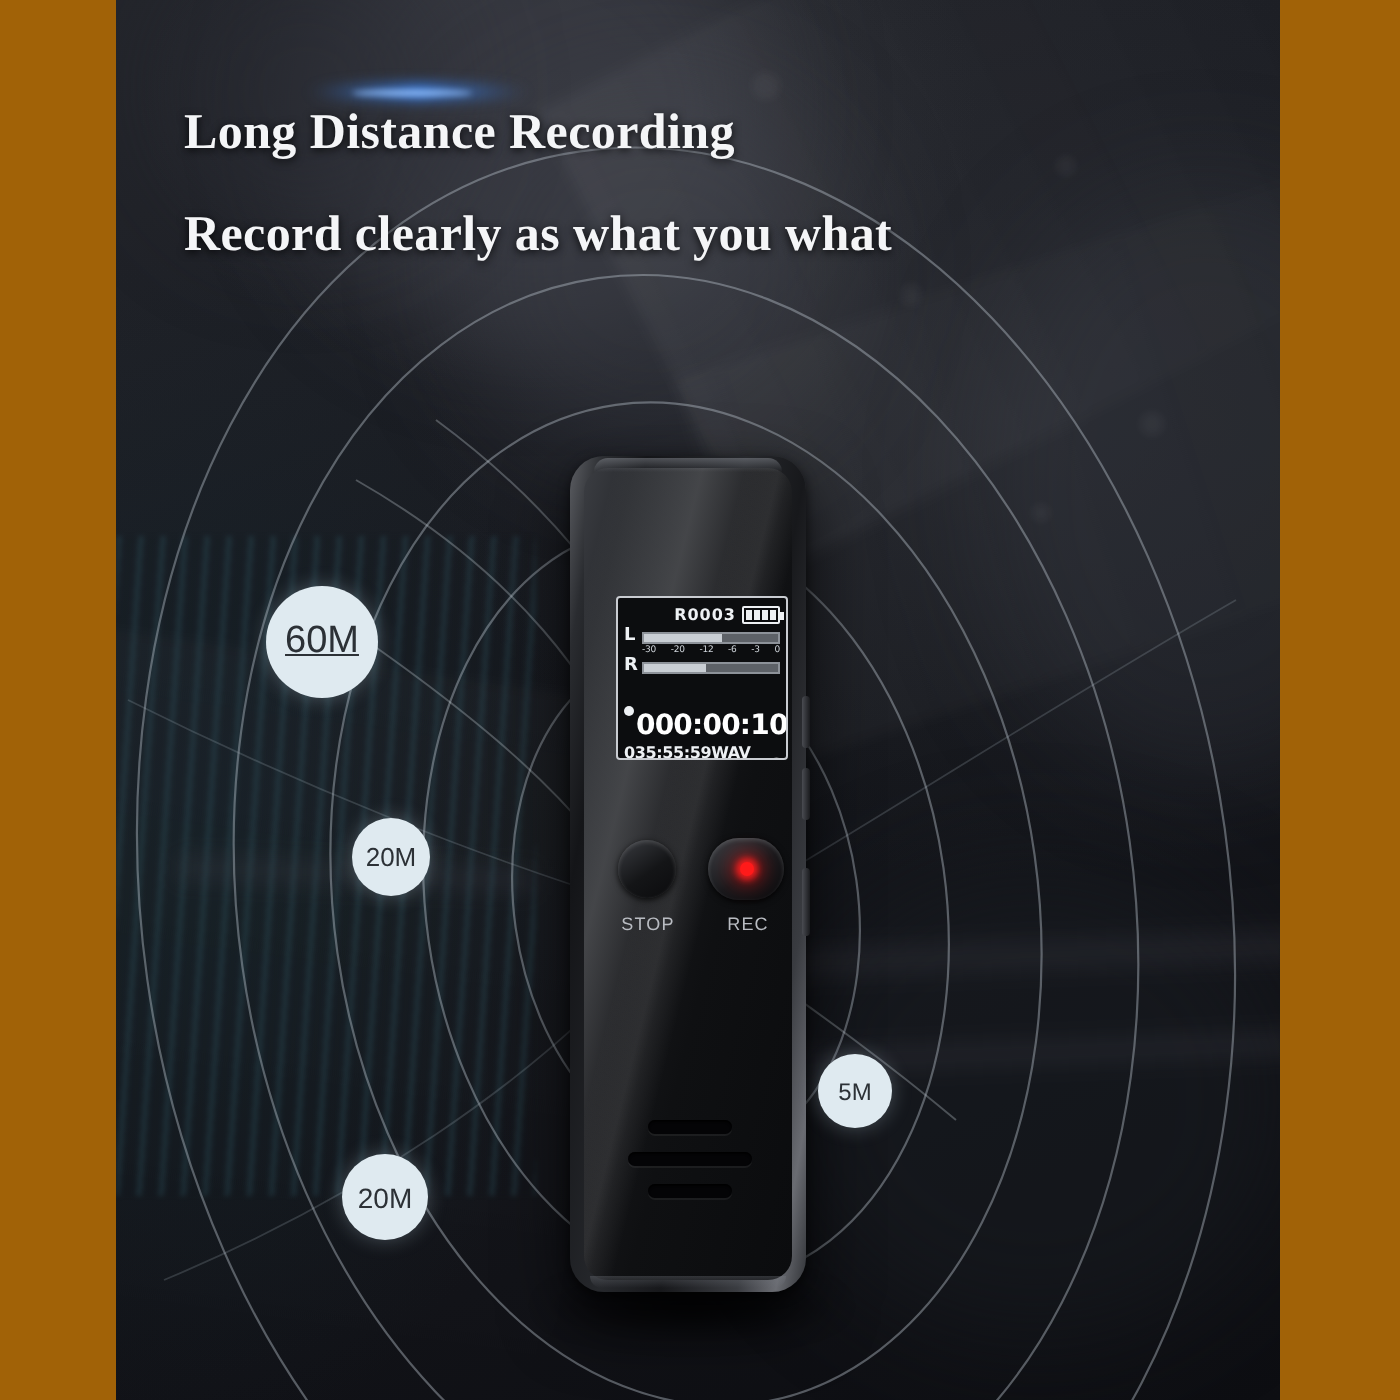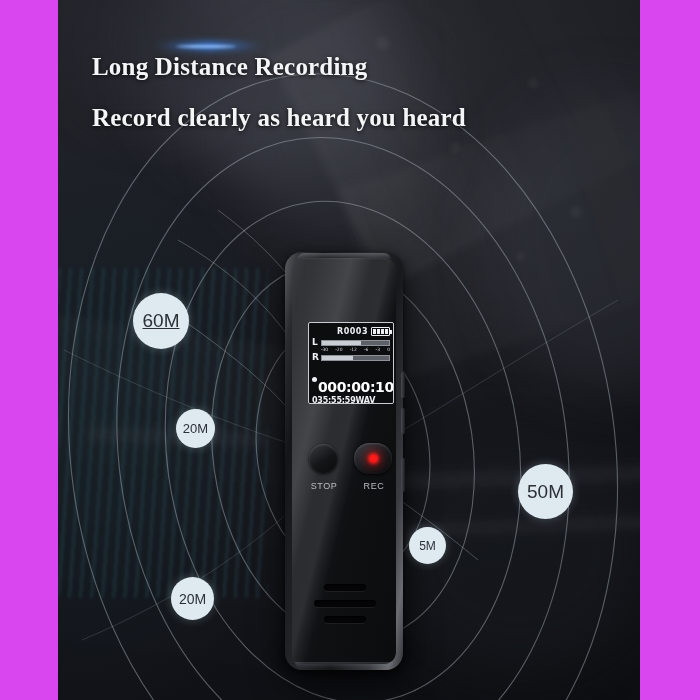--- a/index.html
+++ b/index.html
@@ -4,21 +4,21 @@
 <style>
   html, body {
     margin: 0;
     padding: 0;
     background: #ffffff;
   }
   #stage {
     position: relative;
     width: 700px;
     height: 700px;
-    background: #d946ef;
+    background: #a16207;
     overflow: hidden;
     font-family: "Liberation Sans", sans-serif;
   }
 
   
   #backdrop {
     position: absolute;
     left: 58px;
     top: 0px;
     width: 582px;
@@ -155,21 +155,21 @@
   #bubble-60m { left: 133px; top: 293px; width: 56px; height: 56px; font-size: 19px; text-decoration: underline; }
   #bubble-20m { left: 176px; top: 409px; width: 39px; height: 39px; font-size: 13px; }
   #bubble-40m { left: 171px; top: 577px; width: 43px; height: 43px; font-size: 14px; }
   #bubble-10m { left: 409px; top: 527px; width: 37px; height: 37px; font-size: 12px; }
   #bubble-50m { left: 518px; top: 464px; width: 55px; height: 55px; font-size: 19px; }
 
   
   #device {
     position: absolute;
     left: 285px;
-    top: 252px;
+    top: 228px;
     width: 118px;
     height: 418px;
     z-index: 25;
   }
   
   #device-rim {
     position: absolute;
     inset: 0;
     border-radius: 17px;
     background: linear-gradient(100deg,
@@ -512,28 +512,27 @@
     </g>
     <g fill="none" stroke="#aab6c0" stroke-opacity="0.22" stroke-width="0.9">
       <path d="M 6 350 C 90 392, 180 428, 258 452"></path>
       <path d="M 24 640 C 120 600, 210 540, 262 480"></path>
       <path d="M 560 300 C 470 352, 380 410, 312 450"></path>
     </g>
   </svg>
 
   <div id="headlines">
     <div class="headline" id="headline-1">Long Distance Recording</div>
-    <div class="headline" id="headline-2">Record clearly as heard you heard</div>
+    <div class="headline" id="headline-2">Record clearly as what you what</div>
   </div>
 
   <div class="bubble" id="bubble-60m">60M</div>
   <div class="bubble" id="bubble-20m">20M</div>
   <div class="bubble" id="bubble-40m">20M</div>
   <div class="bubble" id="bubble-10m">5M</div>
-  <div class="bubble" id="bubble-50m">50M</div>
 
   <div id="device-shadow"></div>
 
   <div id="device">
     <div id="device-rim"></div>
 
     <div class="side-nub" style="top:120px; height:26px;"></div>
     <div class="side-nub" style="top:156px; height:26px;"></div>
     <div class="side-nub" style="top:206px; height:34px;"></div>
 

